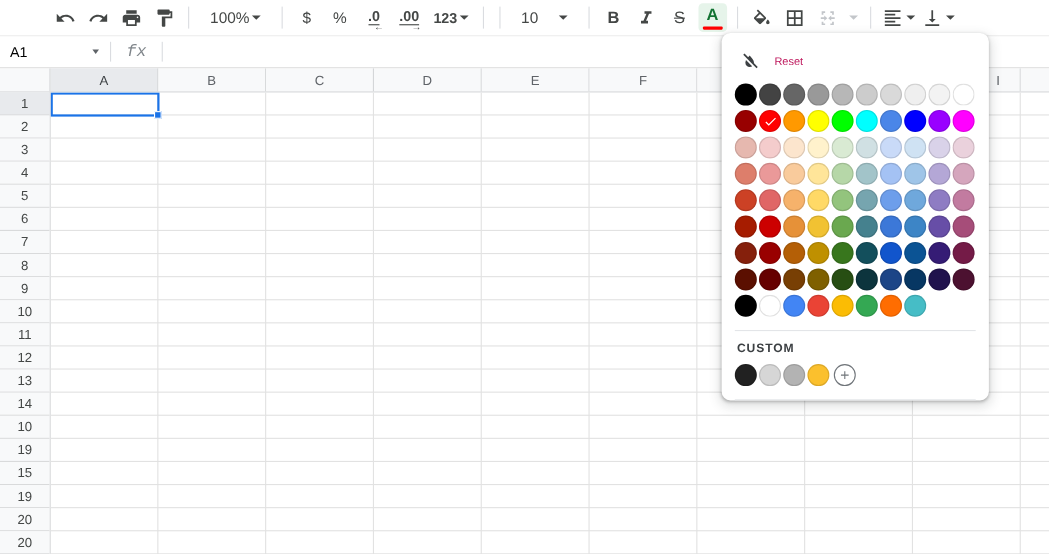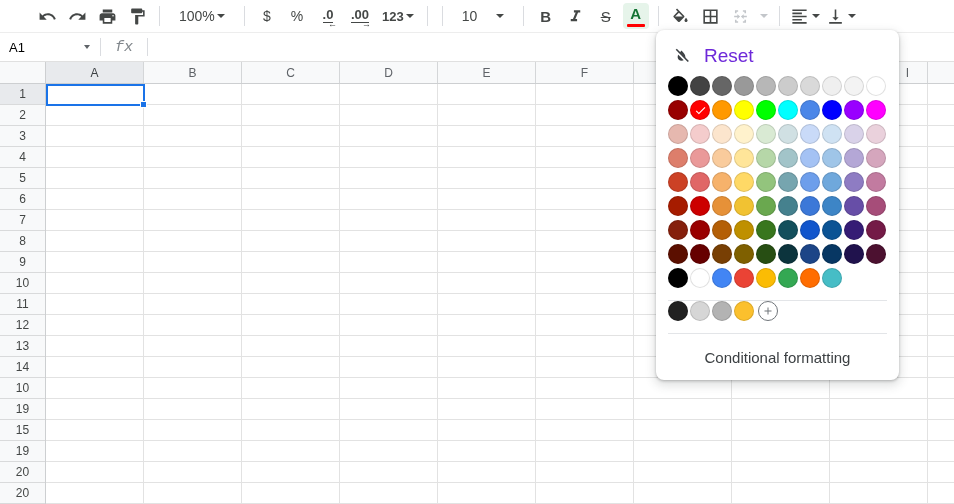--- a/index.html
+++ b/index.html
@@ -1,20 +1,20 @@
 <!DOCTYPE html>
 <html><head>
 <meta charset="utf-8">
 <style>
   * { margin:0; padding:0; box-sizing:border-box; }
   html,body { width:954px; height:504px; overflow:hidden; background:#fff;
     font-family:"Liberation Sans", sans-serif; position:relative; }
 
   
-  .toolbar { height:33px; display:flex; align-items:center; padding-left:32px;
+  .toolbar { height:33px; display:flex; align-items:center; padding-left:44px;
     background:#fff; border-bottom:1px solid #ededed; position:relative; z-index:5; white-space:nowrap; }
   .icon-btn { width:26px; height:26px; margin:0 2px; border-radius:4px; display:flex;
     align-items:center; justify-content:center; flex:0 0 auto; cursor:pointer; }
   .icon-btn svg { width:19px; height:19px; fill:#444746; }
   .icon-btn.disabled svg { fill:#c3c6ca; }
   .sep { width:1px; height:20px; background:#dadce0; margin:0 7px; flex:0 0 auto; }
   .tool-text { font-size:14px; color:#444746; }
   .caret { width:0; height:0; border-left:4px solid transparent; border-right:4px solid transparent;
     border-top:4.5px solid #444746; display:inline-block; flex:0 0 auto; }
   .caret.disabled { border-top-color:#c3c6ca; }
@@ -77,21 +77,21 @@
   .fill-handle { position:absolute; right:-4px; bottom:-4px; width:7px; height:7px;
     background:#1a73e8; border:1px solid #fff; z-index:4; cursor:crosshair; }
 
   
   .panel { position:absolute; left:656px; top:30px; width:243px; background:#fff; z-index:50;
     border-radius:8px; box-shadow:0 1px 3px rgba(0,0,0,.25), 0 4px 10px 2px rgba(60,64,67,.15);
     padding:10px 12px 0 12px; }
   .reset-row { display:flex; align-items:center; gap:13px; height:32px; padding-left:4px;
     border-radius:4px; cursor:pointer; }
   .reset-row svg { width:19px; height:19px; }
-  .reset-label { font-size:19px; color:#6d28d9; }
+  .reset-label { font-size:10px; color:#be185d; }
   .swatch-grid { margin-top:4px; }
   .swatch-row { display:flex; gap:2px; margin-bottom:4px; }
   .swatch { width:20px; height:20px; border-radius:50%; flex:0 0 auto; cursor:pointer;
     box-shadow:inset 0 0 0 1px rgba(0,0,0,.12); display:flex; align-items:center; justify-content:center; }
   .swatch svg { width:13px; height:13px; fill:#fff; }
   .section-label { display:flex; align-items:center; gap:10px; margin:10px 0 8px 2px;
     font-size:11px; font-weight:700; letter-spacing:.8px; color:#3c4043; }
   .section-label svg { width:13px; height:13px; fill:#5f6368; cursor:pointer; }
   .plus-btn { width:20px; height:20px; border-radius:50%; border:1.6px solid #70757a; flex:0 0 auto;
     display:flex; align-items:center; justify-content:center; cursor:pointer; margin-left:2px; }
@@ -415,26 +415,28 @@
       <div class="swatch" style="background: rgb(0, 0, 0);"></div>
       <div class="swatch" style="background: rgb(255, 255, 255);"></div>
       <div class="swatch" style="background: rgb(66, 133, 244);"></div>
       <div class="swatch" style="background: rgb(234, 67, 53);"></div>
       <div class="swatch" style="background: rgb(251, 188, 4);"></div>
       <div class="swatch" style="background: rgb(52, 168, 83);"></div>
       <div class="swatch" style="background: rgb(255, 109, 1);"></div>
       <div class="swatch" style="background: rgb(70, 189, 198);"></div>
     </div>
   <div class="divider"></div>
+  <div class="section-label">
+    <span>CUSTOM</span>
+  </div>
   <div class="swatch-row" id="custom-row">
       <div class="swatch" style="background: rgb(33, 33, 33);"></div>
       <div class="swatch" style="background: rgb(214, 214, 214);"></div>
       <div class="swatch" style="background: rgb(179, 179, 179);"></div>
       <div class="swatch" style="background: rgb(251, 192, 45);"></div>
       <div class="plus-btn">
         <svg viewBox="0 0 24 24">
           <path d="M19 13h-6v6h-2v-6H5v-2h6V5h2v6h6v2z"></path>
         </svg>
       </div>
     </div>
   <div class="divider"></div>
-  <div class="cond-fmt">Conditional formatting</div>
 </div>
 
 </body></html>

